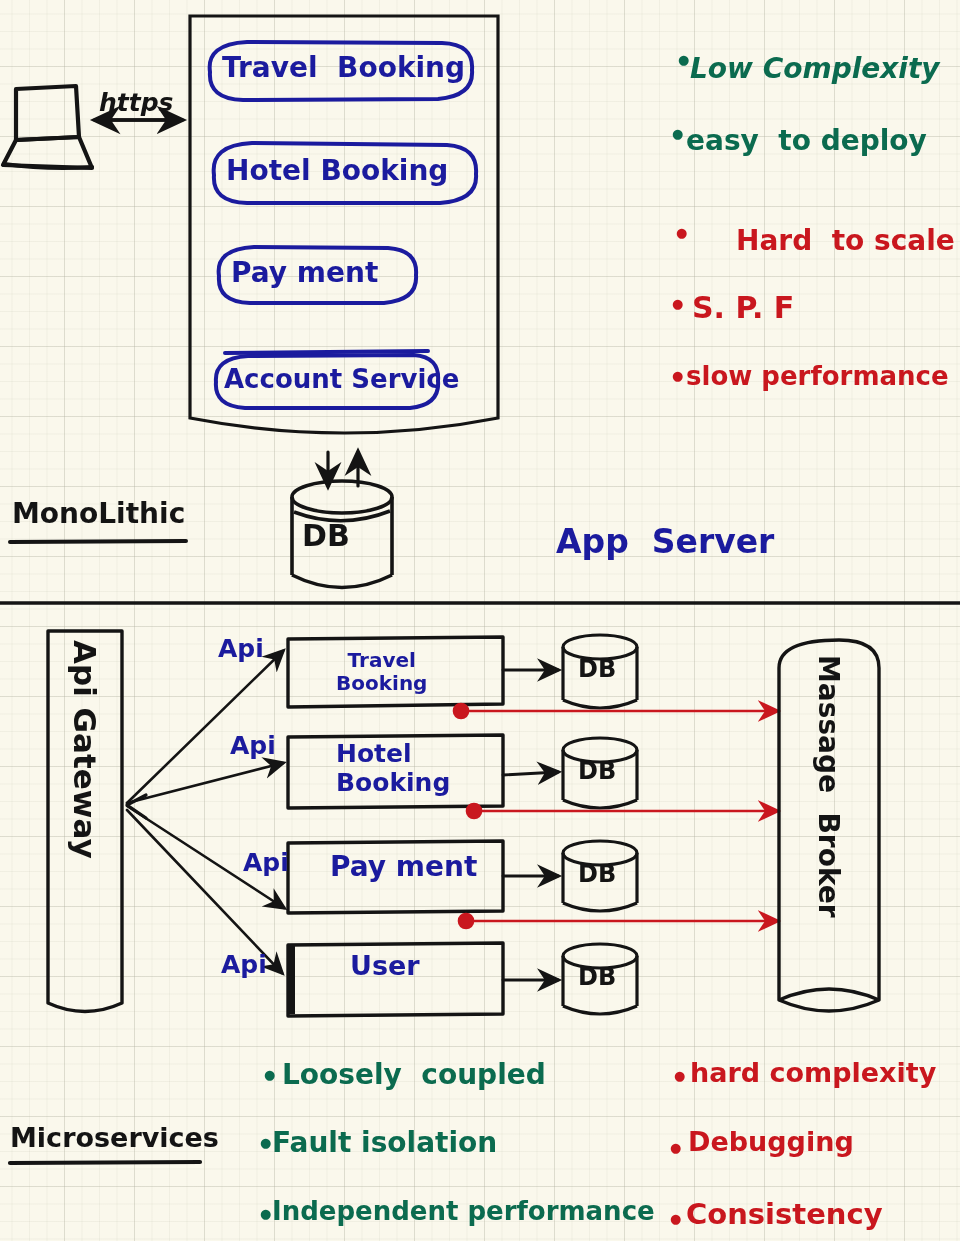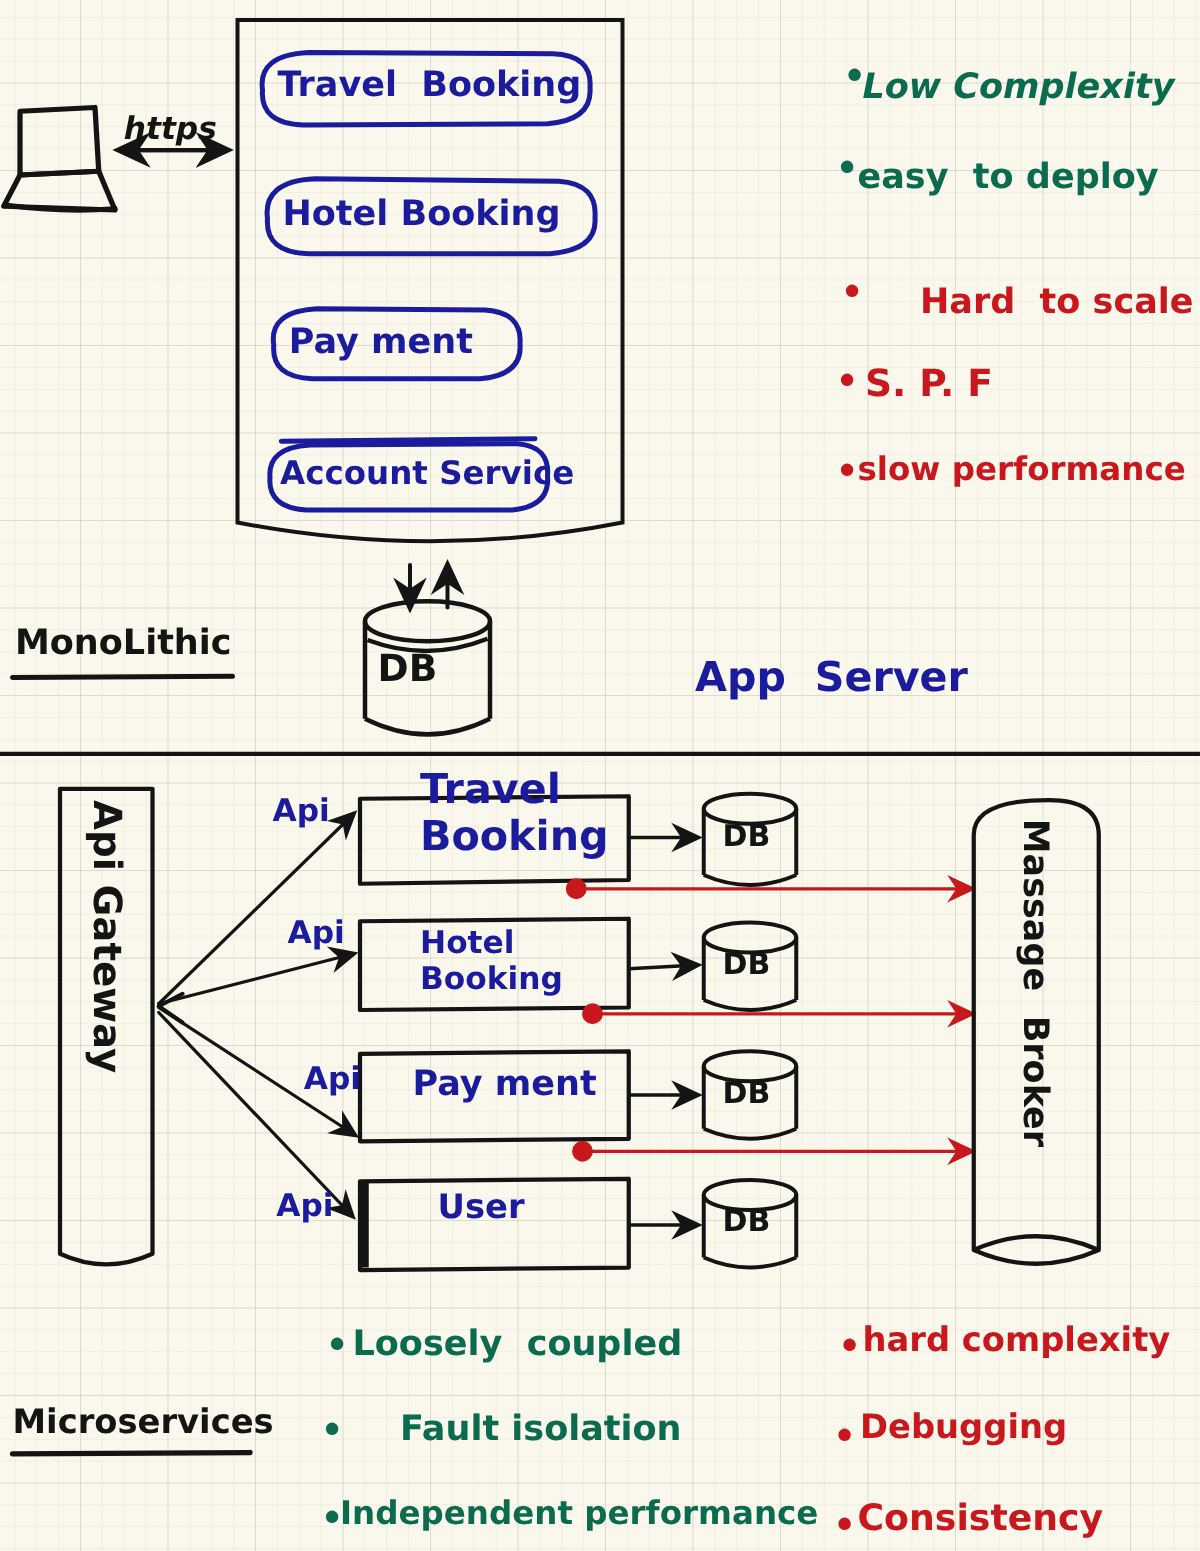--- a/index.html
+++ b/index.html
@@ -178,40 +178,40 @@
   <div class="txt hand ink-black" style="left:302px;top:518px;font-size:30px;">DB</div>
   <div class="txt hand ink-blue" style="left:556px;top:522px;font-size:33px;">App  Server</div>
 
   <div class="txt hand ink-black vert" style="left:103px;top:640px;font-size:31px;transform:rotate(90deg);">Api Gateway</div>
 
   <div class="txt hand ink-blue" style="left:218px;top:634px;font-size:25px;">Api</div>
   <div class="txt hand ink-blue" style="left:230px;top:731px;font-size:25px;">Api</div>
   <div class="txt hand ink-blue" style="left:243px;top:848px;font-size:25px;">Api</div>
   <div class="txt hand ink-blue" style="left:221px;top:950px;font-size:25px;">Api</div>
 
-  <div class="txt hand ink-blue" style="left:336px;top:612px;font-size:33px;line-height:1.15;">Travel
+  <div class="txt hand ink-blue" style="left:336px;top:649px;font-size:20px;line-height:1.15;text-align:center;">Travel
 Booking</div>
   <div class="txt hand ink-blue" style="left:336px;top:740px;font-size:25px;line-height:1.15;">Hotel
 Booking</div>
   <div class="txt hand ink-blue" style="left:330px;top:850px;font-size:28px;">Pay ment</div>
   <div class="txt hand ink-blue" style="left:350px;top:950px;font-size:27px;">User</div>
 
   <div class="txt hand ink-black" style="left:578px;top:655px;font-size:24px;">DB</div>
   <div class="txt hand ink-black" style="left:578px;top:757px;font-size:24px;">DB</div>
   <div class="txt hand ink-black" style="left:578px;top:860px;font-size:24px;">DB</div>
   <div class="txt hand ink-black" style="left:578px;top:963px;font-size:24px;">DB</div>
 
   <div class="txt hand ink-black vert" style="left:845px;top:655px;font-size:28px;transform:rotate(90deg);">Massage  Broker</div>
 
   <div class="txt hand ink-black" style="left:10px;top:1122px;font-size:27px;">Microservices</div>
 
   <div class="txt ink-green" style="left:264px;top:1067px;font-size:13px;">●</div>
   <div class="txt hand ink-green" style="left:282px;top:1058px;font-size:28px;">Loosely  coupled</div>
   <div class="txt ink-green" style="left:260px;top:1135px;font-size:13px;">●</div>
-  <div class="txt hand ink-green" style="left:272px;top:1126px;font-size:28px;margin-left:48px;">Fault isolation</div>
+  <div class="txt hand ink-green" style="left:272px;top:1126px;font-size:28px;">Fault isolation</div>
   <div class="txt ink-green" style="left:260px;top:1206px;font-size:13px;">●</div>
   <div class="txt hand ink-green" style="left:272px;top:1196px;font-size:26px;">Independent performance</div>
 
   <div class="txt ink-red" style="left:674px;top:1068px;font-size:13px;">●</div>
   <div class="txt hand ink-red" style="left:690px;top:1057px;font-size:27px;">hard complexity</div>
   <div class="txt ink-red" style="left:670px;top:1140px;font-size:13px;">●</div>
   <div class="txt hand ink-red" style="left:688px;top:1126px;font-size:27px;">Debugging</div>
   <div class="txt ink-red" style="left:670px;top:1211px;font-size:13px;">●</div>
   <div class="txt hand ink-red" style="left:686px;top:1197px;font-size:29px;">Consistency</div>
 

